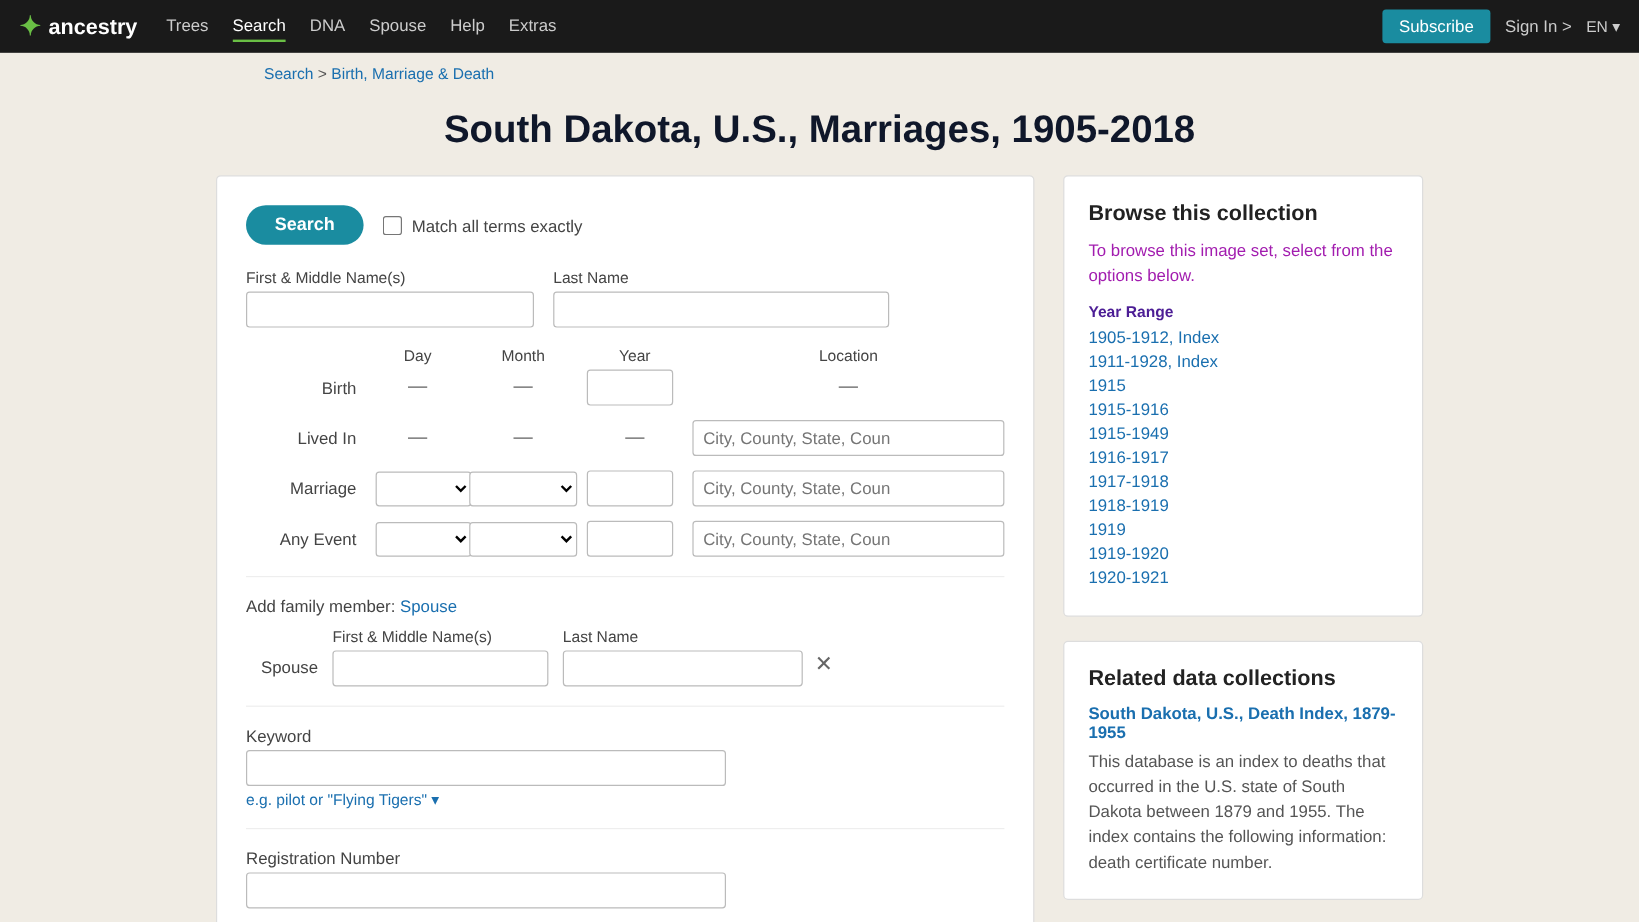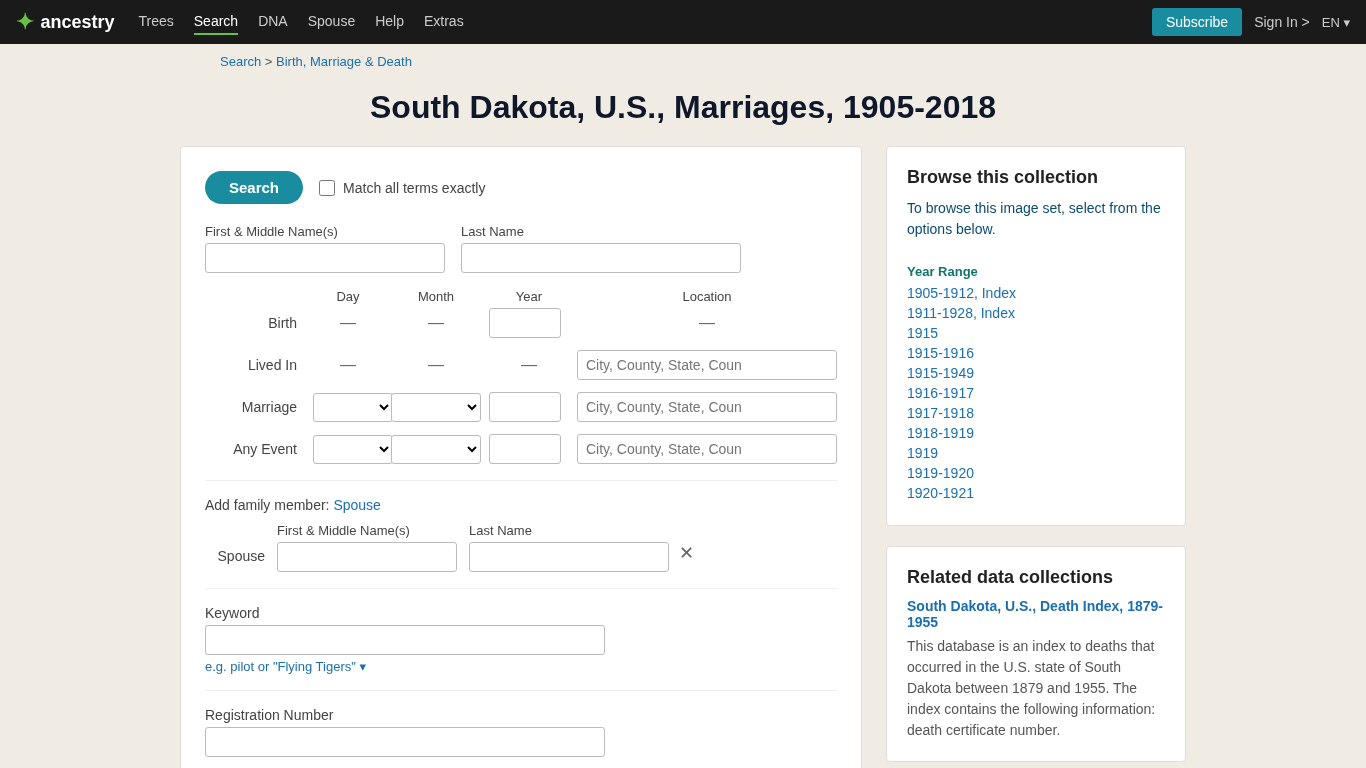--- a/index.html
+++ b/index.html
@@ -319,27 +319,27 @@
       margin-bottom: 20px;
     }
     .browse-card h3, .related-card h3 {
       font-size: 18px;
       color: #222;
       margin-bottom: 10px;
       font-weight: bold;
     }
     .browse-card p {
       font-size: 14px;
-      color: #0c4a6e;
-      margin-bottom: 24px;
+      color: #a21caf;
+      margin-bottom: 12px;
       line-height: 1.5;
     }
     .year-range-label {
       font-size: 13px;
-      color: #0f766e;
+      color: #4c1d95;
       font-weight: bold;
       margin-bottom: 6px;
     }
     .year-range-list {
       list-style: none;
     }
     .year-range-list li {
       margin-bottom: 4px;
     }
     .year-range-list a {

